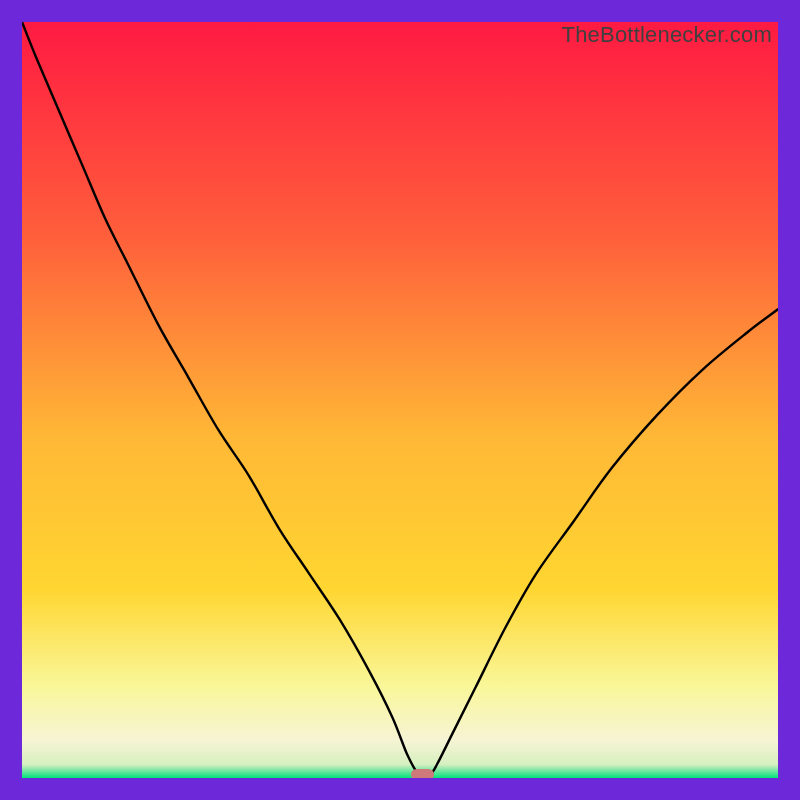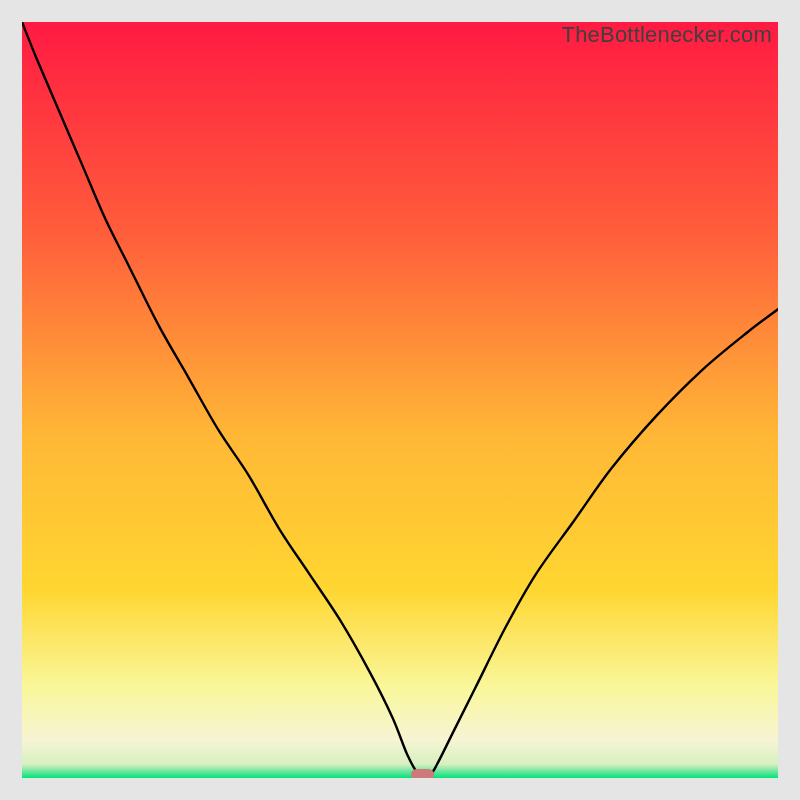--- a/index.html
+++ b/index.html
@@ -8,21 +8,21 @@
     width: 800px;
     height: 800px;
     background: #000;
     font-family: Arial, Helvetica, sans-serif;
     overflow: hidden;
   }
   .frame {
     position: relative;
     width: 800px;
     height: 800px;
-    background: #e5e5e5;
+    background: #6d28d9;
   }
   .plot-area {
     position: absolute;
     left: 22px;
     top: 22px;
     width: 756px;
     height: 756px;
     background: #fff;
     overflow: hidden;
   }

